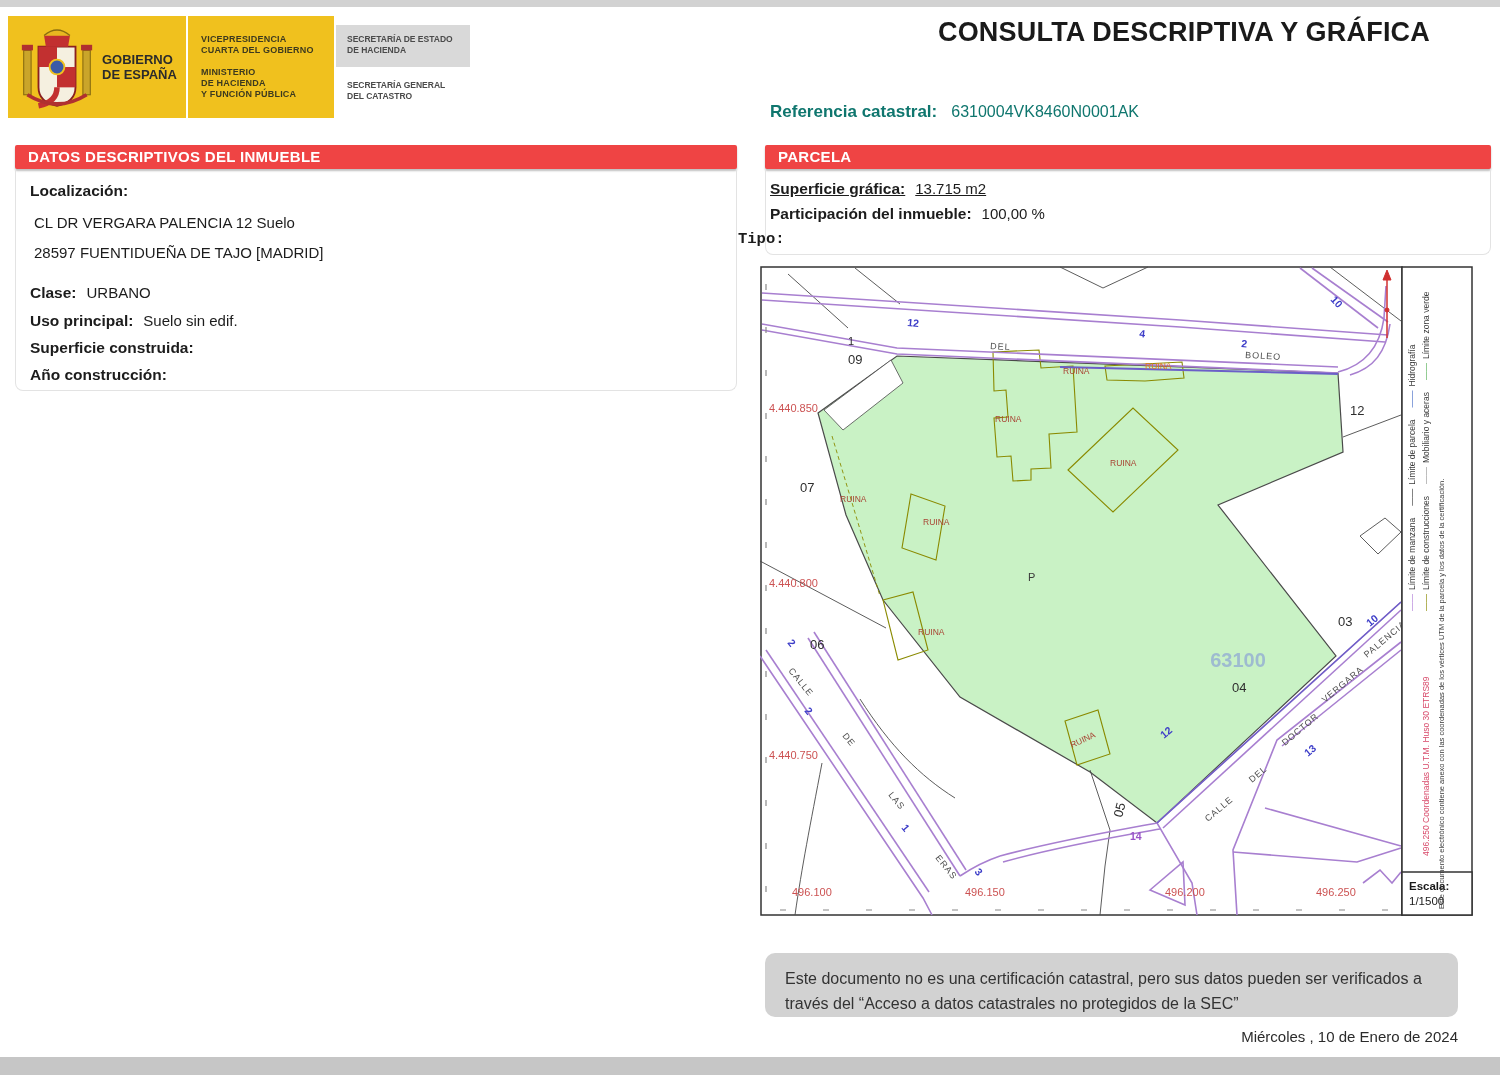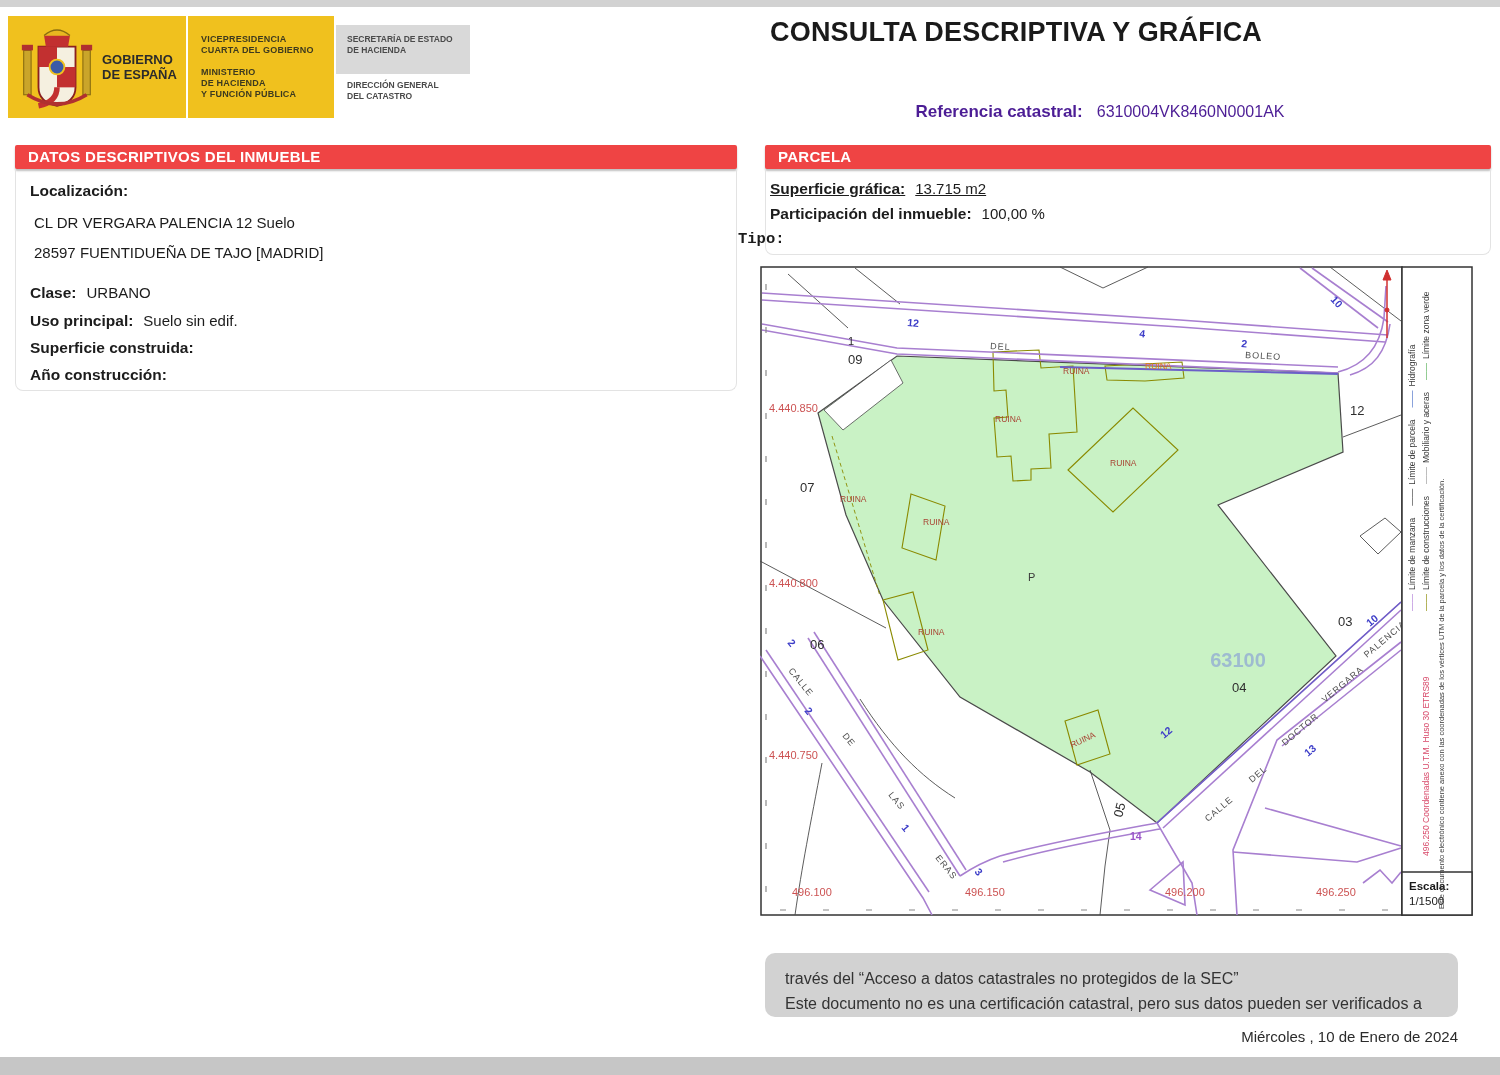--- a/index.html
+++ b/index.html
@@ -6,28 +6,28 @@
   body { font-family:"Liberation Sans", sans-serif; background:#ffffff; }
   .page { position:relative; width:1500px; height:1075px; background:#ffffff; overflow:hidden; }
   .strip-top { position:absolute; left:0; top:0; width:1500px; height:7px; background:#d2d2d2; }
   .strip-bottom { position:absolute; left:0; top:1057px; width:1500px; height:18px; background:#c6c6c6; }
 
   
   .logo-gob { position:absolute; left:8px; top:16px; width:178px; height:102px; background:#f0c11e; display:flex; align-items:center; }
   .logo-min { position:absolute; left:188px; top:16px; width:146px; height:102px; background:#f0c11e; padding:18px 0 0 13px; }
   .logo-min .l { font-size:9px; font-weight:bold; color:#3d3a1f; line-height:11px; letter-spacing:.2px; }
   .logo-min .gap { height:11px; }
-  .logo-sec { position:absolute; left:336px; top:25px; width:134px; height:49px; background:#d9d9d9; padding:9px 0 0 11px; }
+  .logo-sec { position:absolute; left:336px; top:25px; width:134px; height:42px; background:#d9d9d9; padding:9px 0 0 11px; }
   .logo-sec .l, .logo-dir .l { font-size:8.5px; font-weight:bold; color:#4a4a4a; line-height:11px; }
   .logo-dir { position:absolute; left:336px; top:80px; width:140px; padding-left:11px; }
   .gob-text { font-size:13px; font-weight:bold; color:#2b2b2b; line-height:15px; margin-left:8px; }
 
-  .title-block { position:absolute; left:770px; top:14px; width:660px; text-align:left; }
+  .title-block { position:absolute; left:770px; top:14px; width:660px; text-align:right; }
   .title-block .t { font-size:27px; font-weight:bold; color:#1a1a1a; line-height:37px; letter-spacing:.2px; }
-  .ref-line { position:absolute; left:770px; top:102px; width:660px; text-align:center; font-size:16px; color:#4c1d95; }
+  .ref-line { position:absolute; left:770px; top:102px; width:660px; font-size:16px; color:#0f766e; }
   .ref-line b { font-size:17px; }
   .ref-line .v { margin-left:14px; }
 
   
   .sec-bar { position:absolute; height:24px; background:#ef4444; color:#ffffff; font-weight:bold; font-size:15px; line-height:24px; padding-left:13px; letter-spacing:.3px; border-radius:2px; box-shadow:0 2px 2px rgba(0,0,0,.25); }
   .bar-left { left:15px; top:145px; width:722px; }
   .bar-right { left:765px; top:145px; width:726px; }
   .panel { position:absolute; border:1px solid #e3e3e3; border-top:none; border-radius:0 0 8px 8px; }
   .panel-left { left:15px; top:169px; width:722px; height:222px; }
   .panel-right { left:765px; top:169px; width:726px; height:86px; }
@@ -76,21 +76,21 @@
     <div class="gap"></div>
     <div class="l">MINISTERIO</div>
     <div class="l">DE HACIENDA</div>
     <div class="l">Y FUNCIÓN PÚBLICA</div>
   </div>
   <div class="logo-sec">
     <div class="l">SECRETARÍA DE ESTADO</div>
     <div class="l">DE HACIENDA</div>
   </div>
   <div class="logo-dir">
-    <div class="l">DIRECCIÓN GENERAL</div>
+    <div class="l">SECRETARÍA GENERAL</div>
     <div class="l">DEL CATASTRO</div>
   </div>
 
   <div class="title-block">
     <div class="t">CONSULTA DESCRIPTIVA Y GRÁFICA</div>
   </div>
   <div class="ref-line">
     <b>Referencia catastral:</b><span class="v">6310004VK8460N0001AK</span>
   </div>
 
@@ -261,17 +261,17 @@
       <text x="669" y="345" transform="rotate(-90 669 345)">
         <tspan fill="#8a8a00">——</tspan><tspan dx="4">Límite de construcciones</tspan><tspan dx="12" fill="#9a9a9a">——</tspan><tspan dx="4">Mobiliario y aceras</tspan><tspan dx="12" fill="#58b058">——</tspan><tspan dx="4">Límite zona verde</tspan>
       </text>
       <text x="669" y="590" transform="rotate(-90 669 590)" fill="#d84a6a">496.250 Coordenadas U.T.M. Huso 30 ETRS89</text>
       <text x="684" y="643" transform="rotate(-90 684 643)" font-size="7.5">Este documento electrónico contiene anexo con las coordenadas de los vértices UTM de la parcela y los datos de la certificación.</text>
     </g>
   </svg>
   </div>
 
   <div class="footer-box">
+    <div class="l">Este documento no es una certificación catastral, pero sus datos pueden ser verificados a</div>
     <div class="l">través del “Acceso a datos catastrales no protegidos de la SEC”</div>
-    <div class="l">Este documento no es una certificación catastral, pero sus datos pueden ser verificados a</div>
   </div>
   <div class="date-line">Miércoles , 10 de Enero de 2024</div>
 </div>
 
 </body></html>

